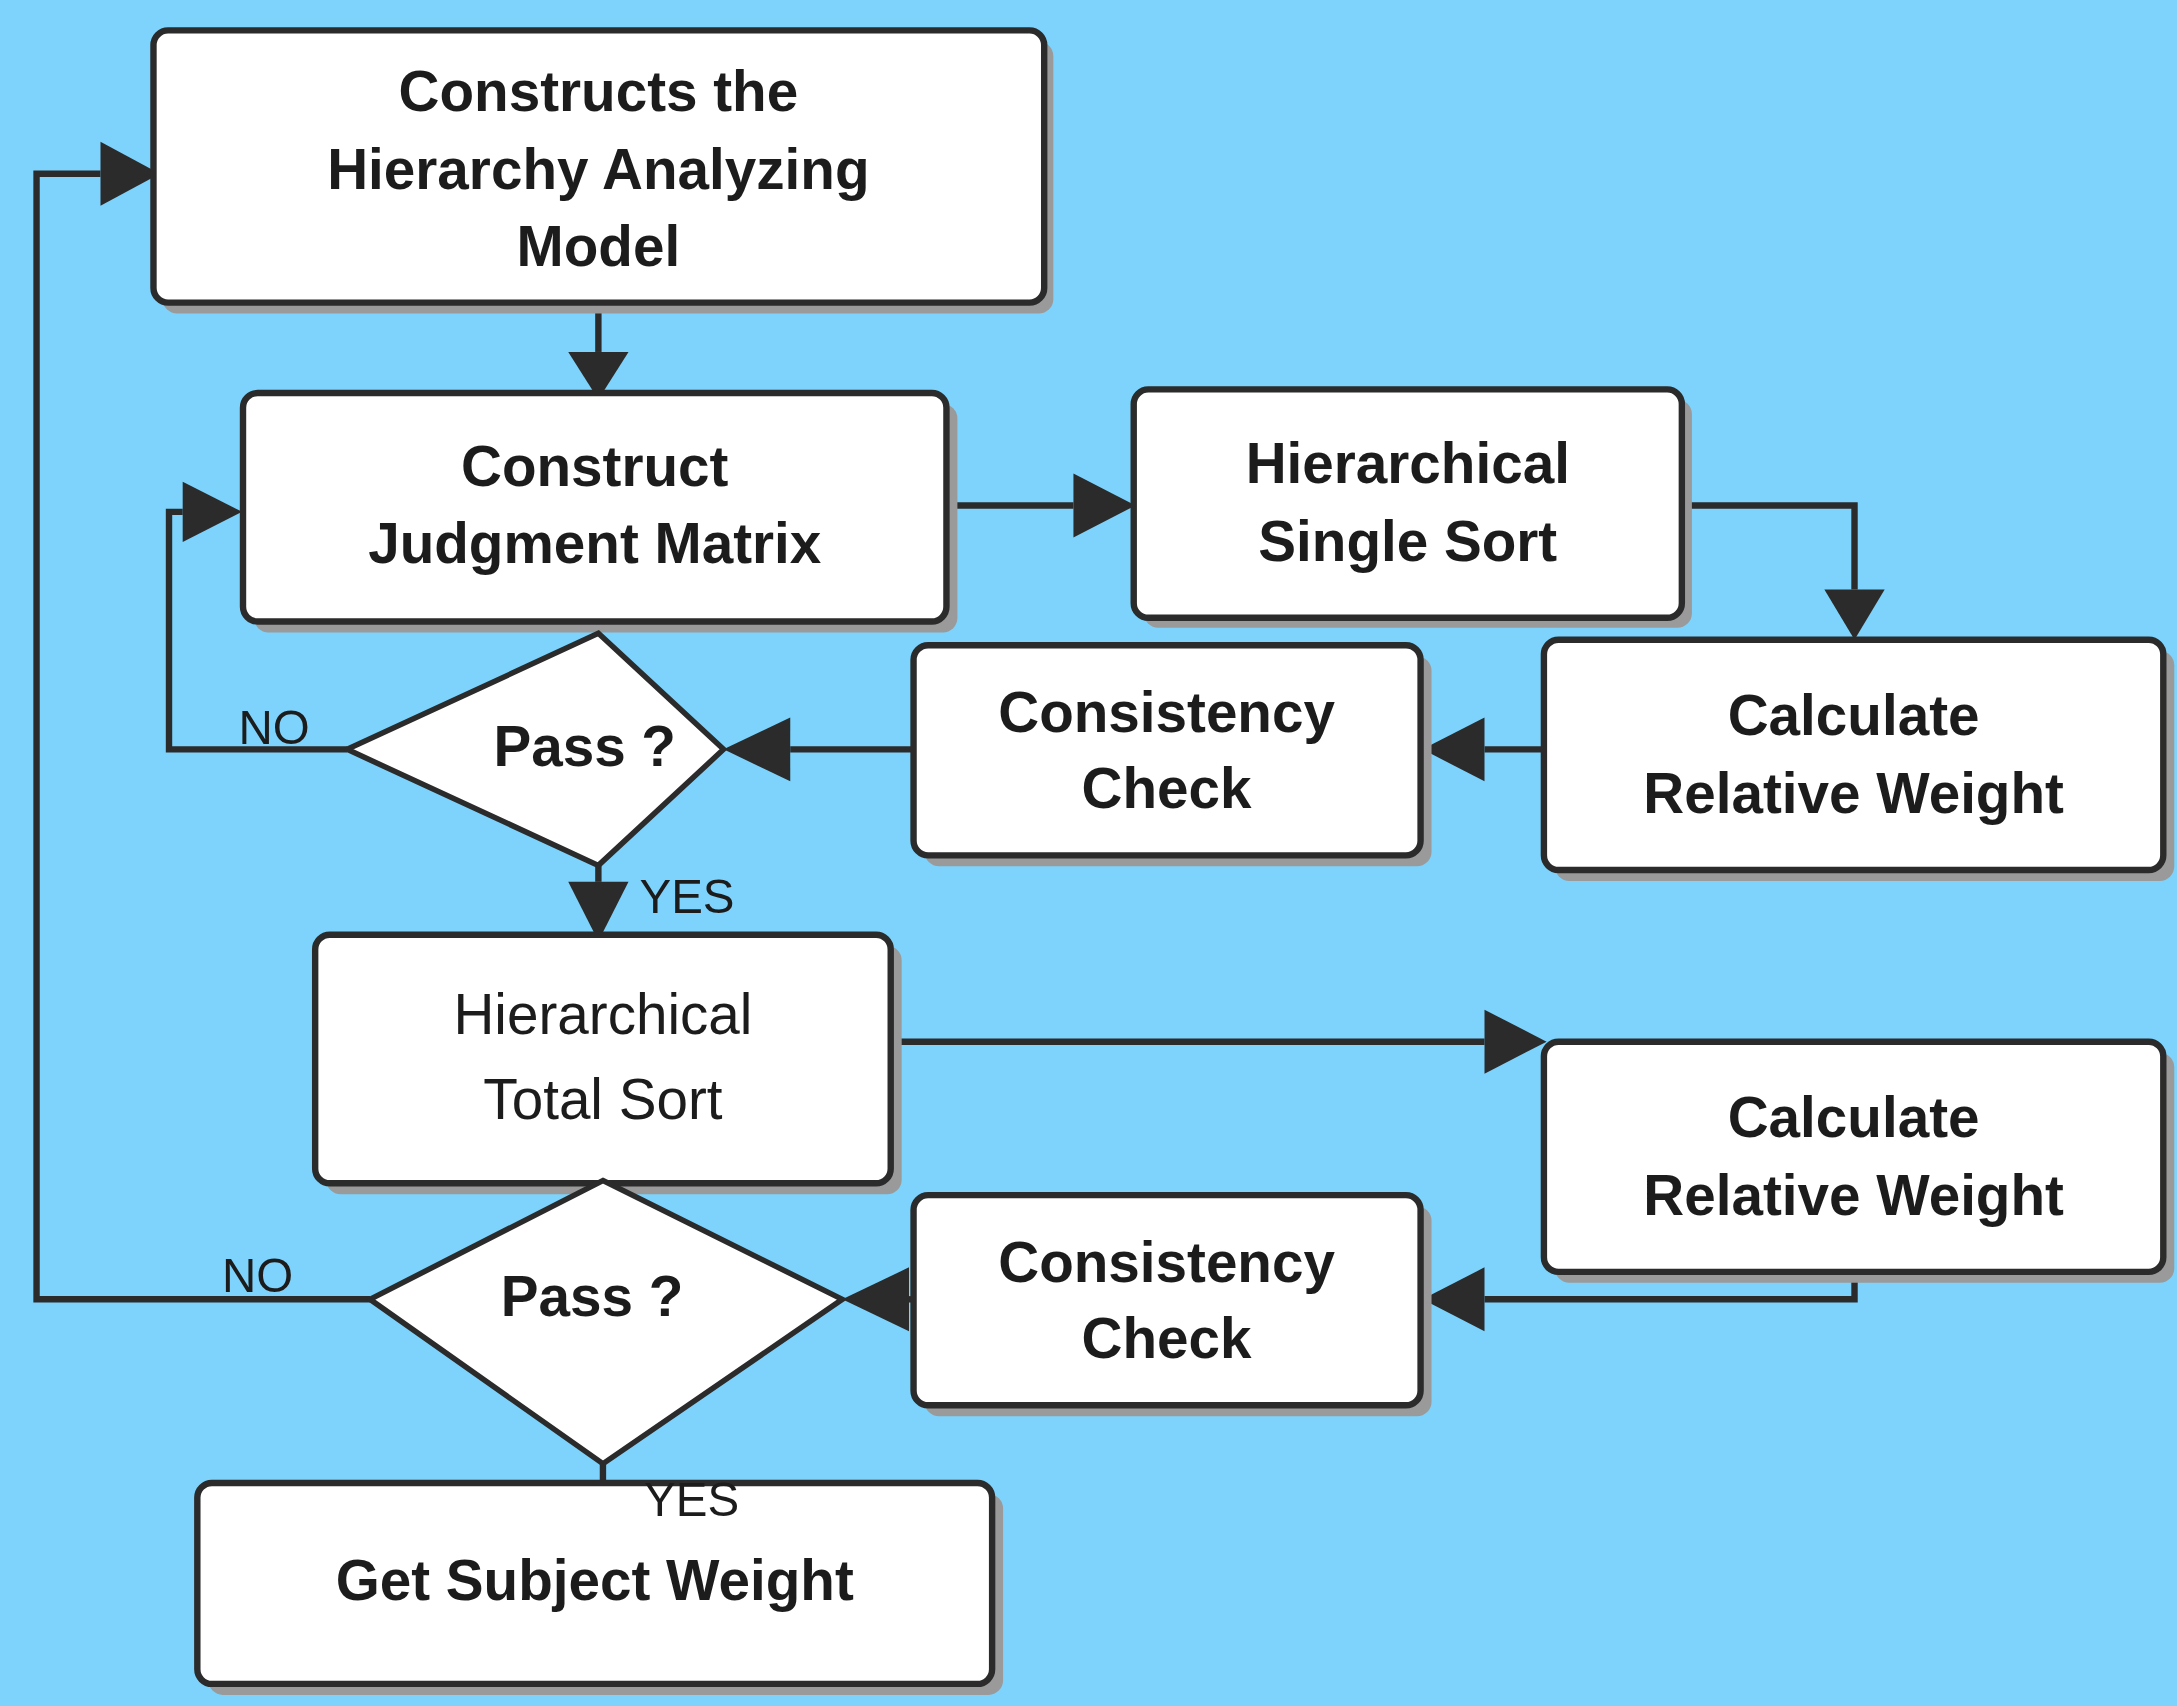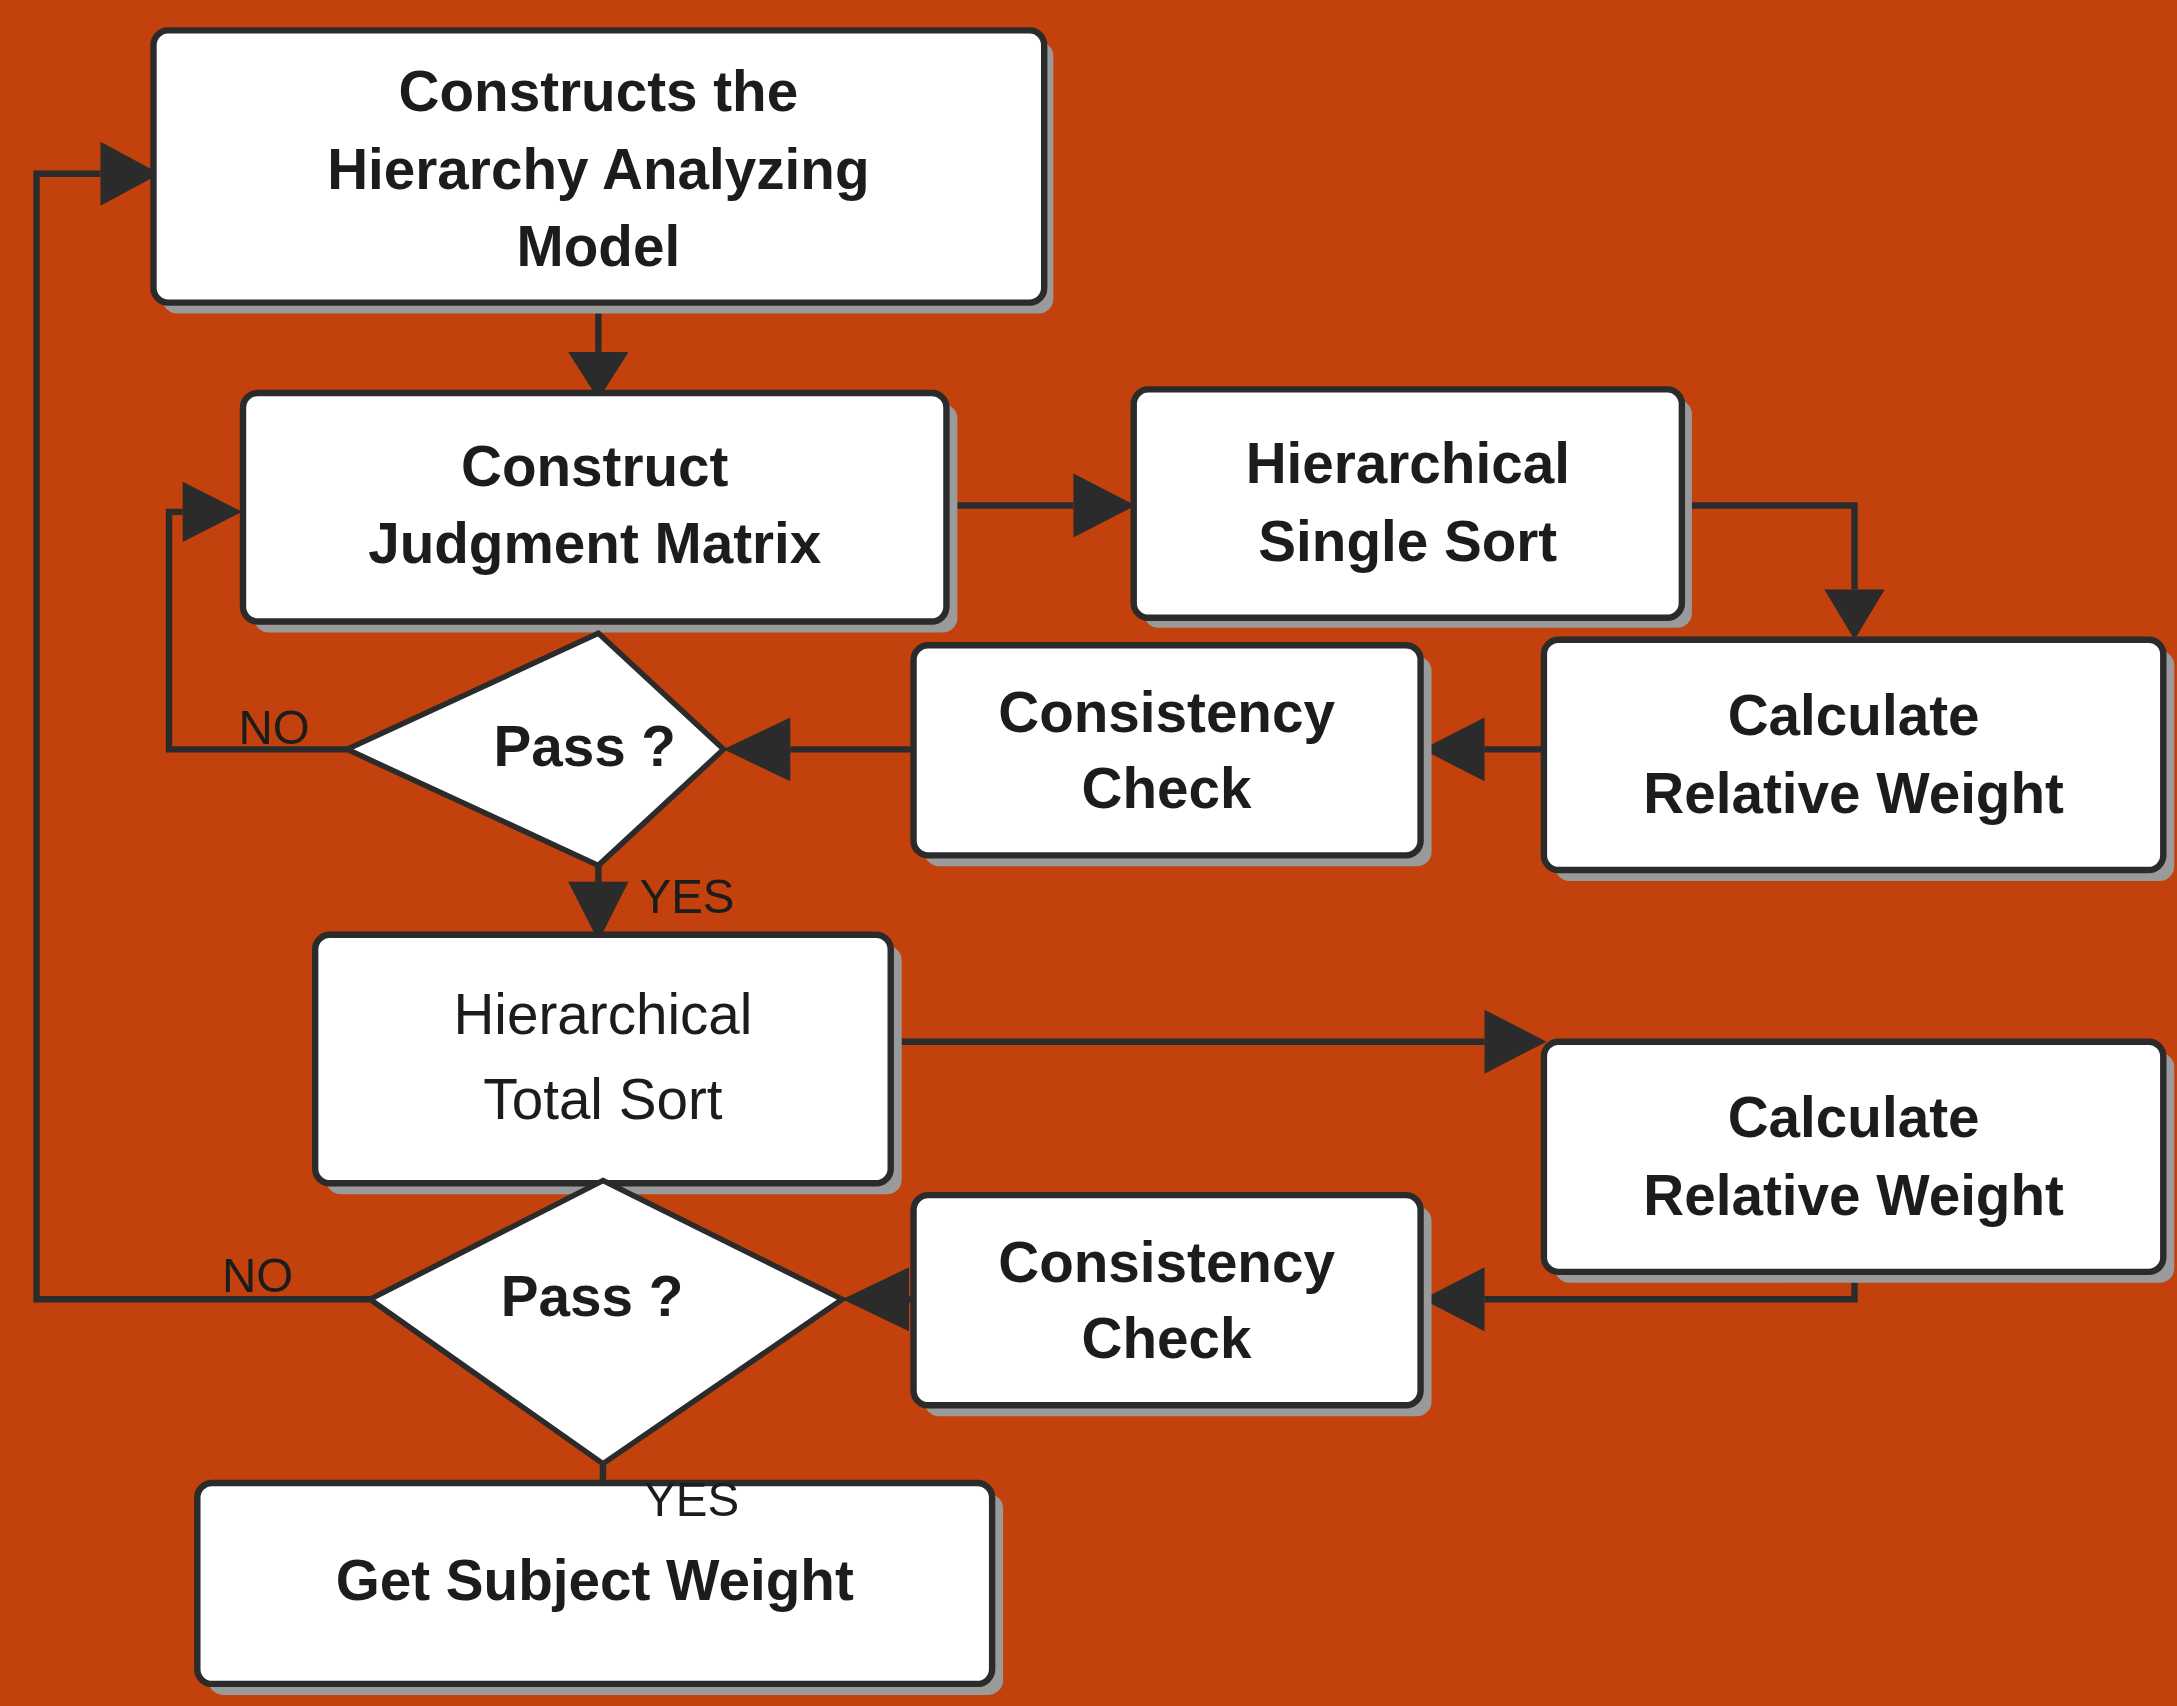--- a/index.html
+++ b/index.html
@@ -4,21 +4,21 @@
 <style>
   html, body {
     margin: 0;
     padding: 0;
     background: #ffffff;
   }
   #flow-root {
     position: relative;
     width: 2177px;
     height: 1707px;
-    background: #c2410c;
+    background: #7dd3fc;
     font-family: "Liberation Sans", sans-serif;
   }
   #flow-svg {
     display: block;
     width: 2177px;
     height: 1707px;
   }
   .node-box {
     fill: #ffffff;
     stroke: #2b2b2b;

